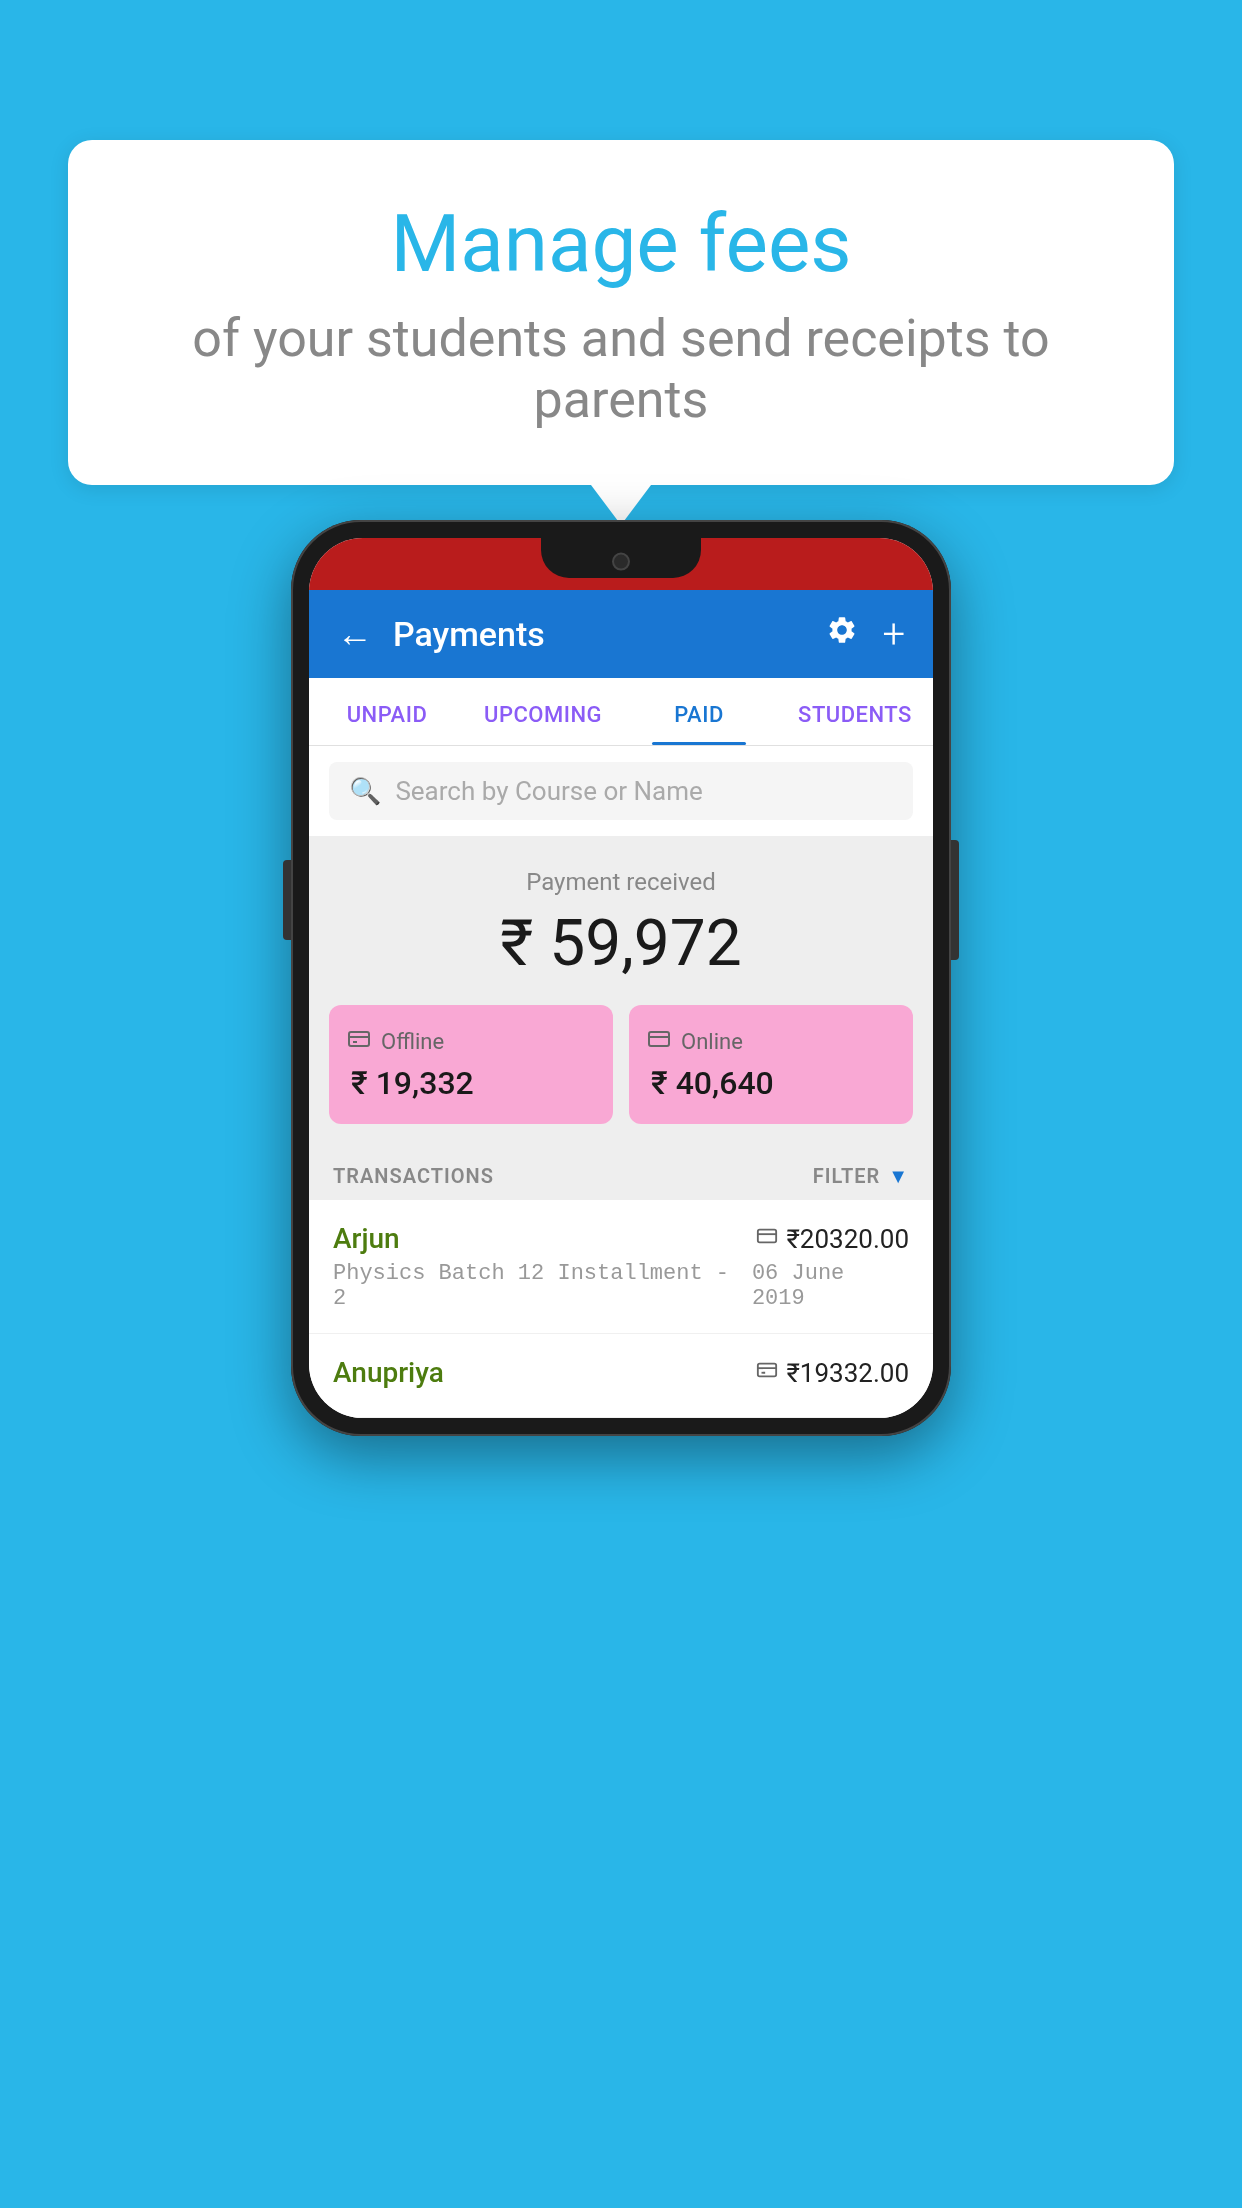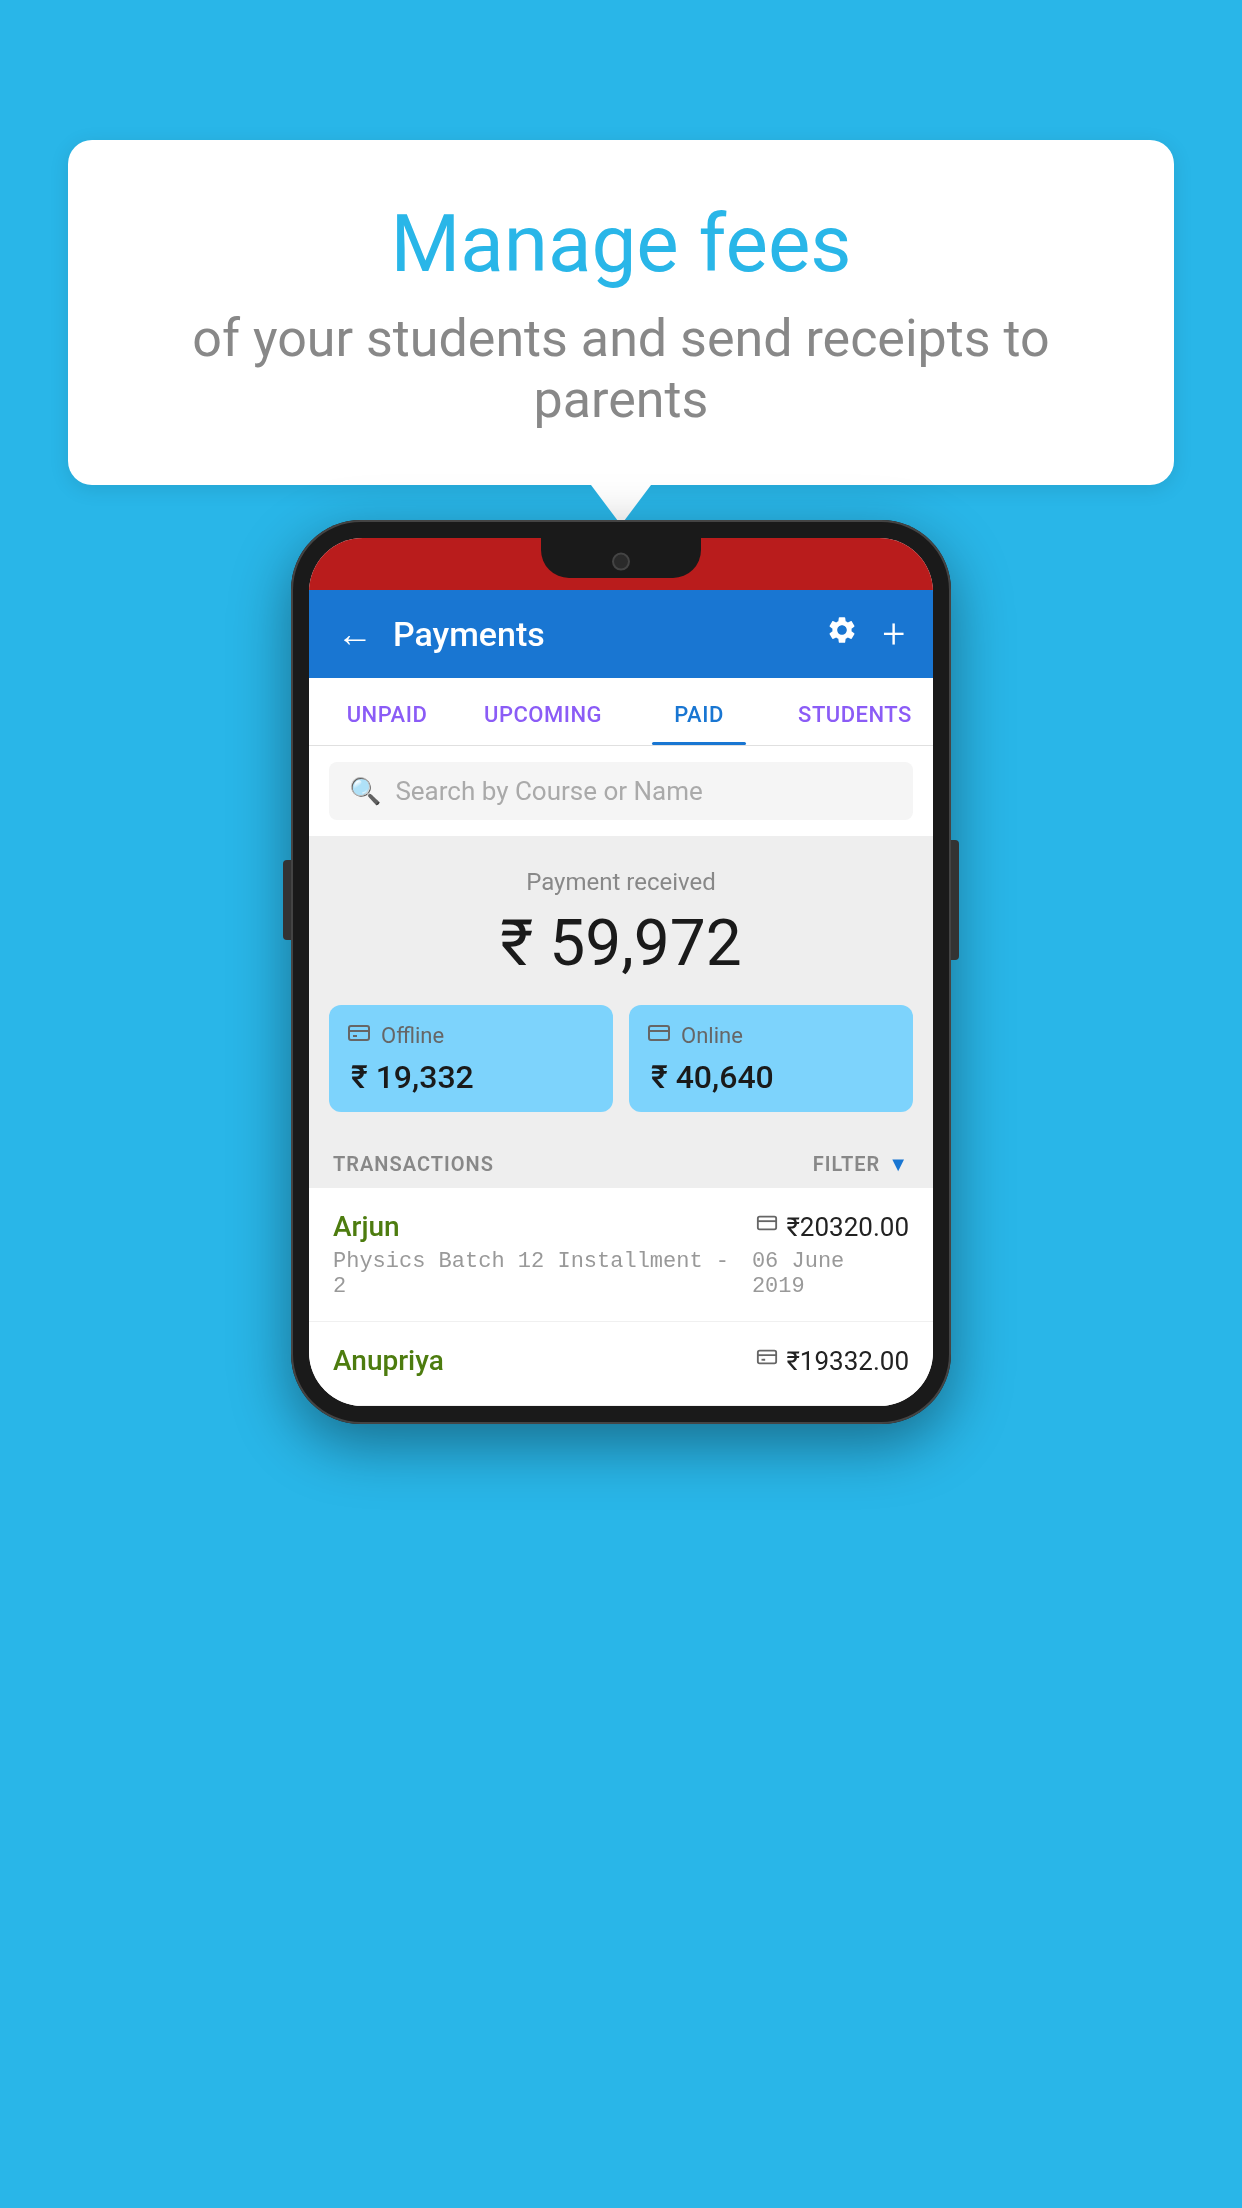--- a/index.html
+++ b/index.html
@@ -243,23 +243,23 @@
       font-size: 64px;
       font-weight: 400;
       margin-bottom: 24px;
     }
     .payment-cards {
       display: flex;
       gap: 16px;
     }
     .payment-card {
       flex: 1;
-      background: #7dd3fc;
+      background: #f9a8d4;
       border-radius: 12px;
-      padding: 16px 18px;
+      padding: 22px 18px;
       text-align: left;
     }
     .payment-card-header {
       display: flex;
       align-items: center;
       gap: 10px;
       color: #666;
       font-size: 20px;
       margin-bottom: 8px;
     }
@@ -318,20 +318,21 @@
       align-items: center;
       margin-bottom: 6px;
     }
     .transaction-name {
       font-size: 28px;
       color: #4d7c0f;
       font-weight: 500;
     }
     .transaction-amount-wrap {
       display: flex;
+      align-items: center;
       gap: 8px;
     }
     .transaction-type-icon {
       color: #666;
       font-size: 22px;
     }
     .transaction-amount {
       font-size: 26px;
       color: #222;
     }

